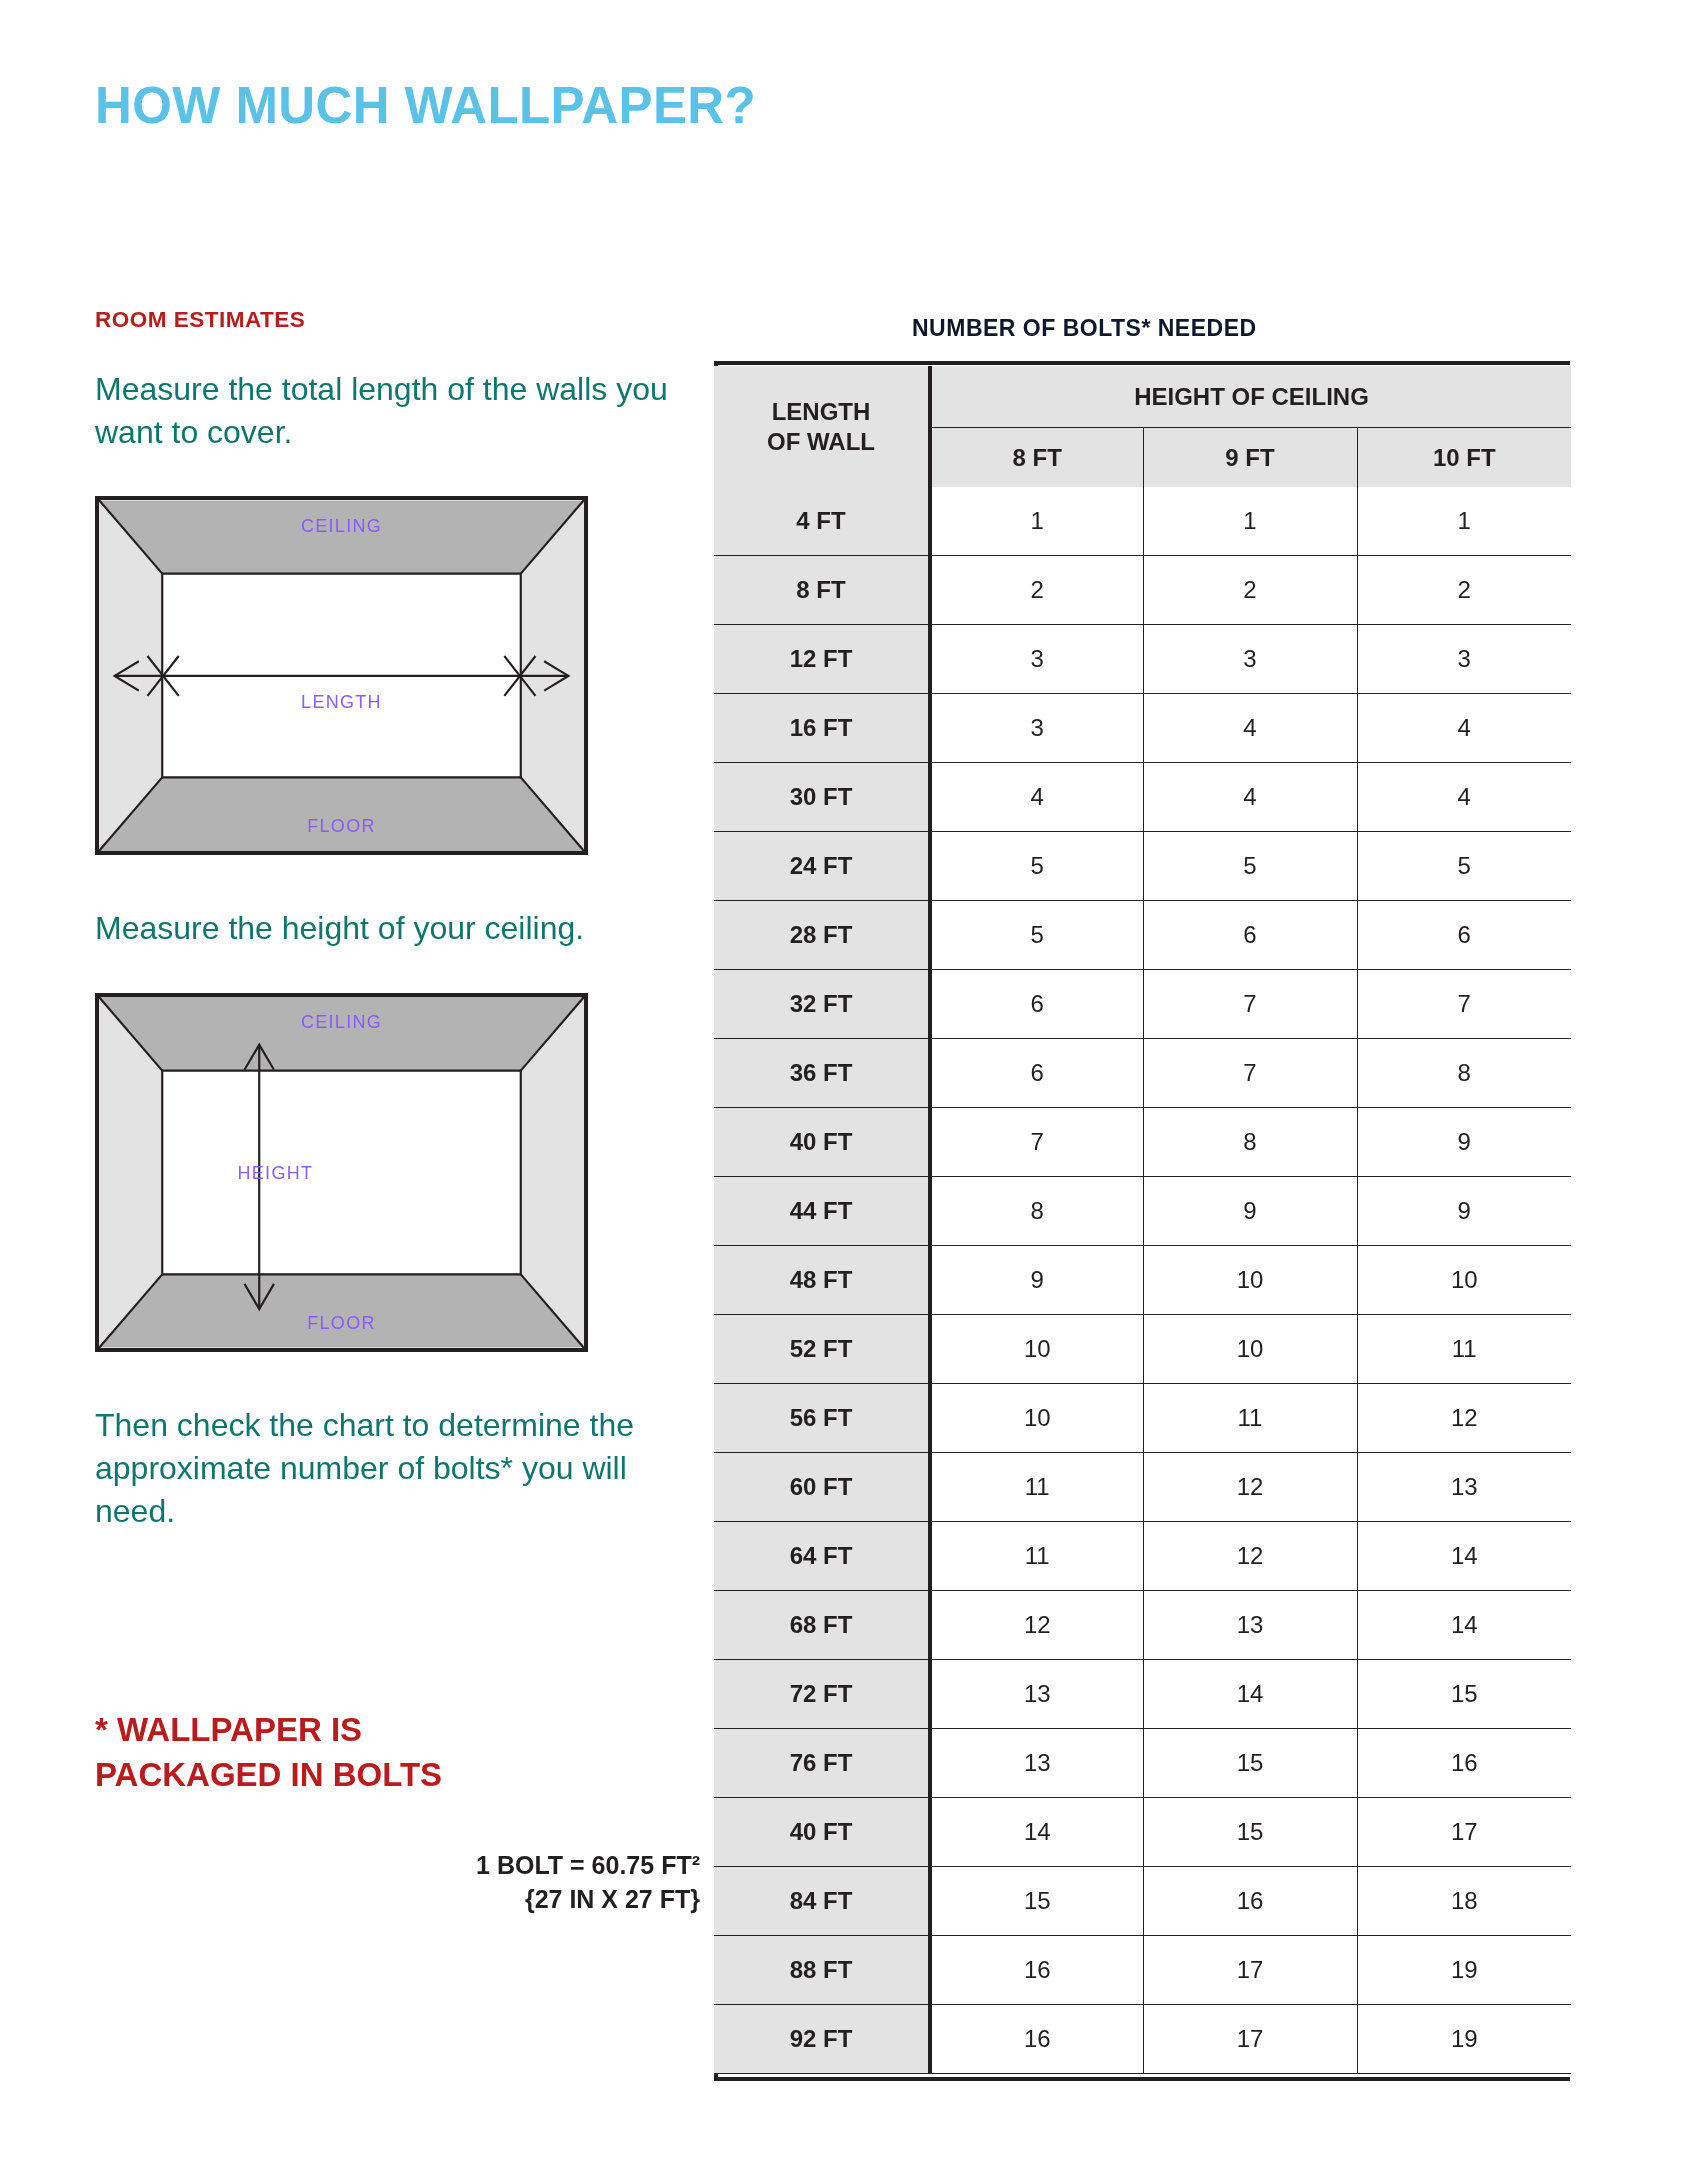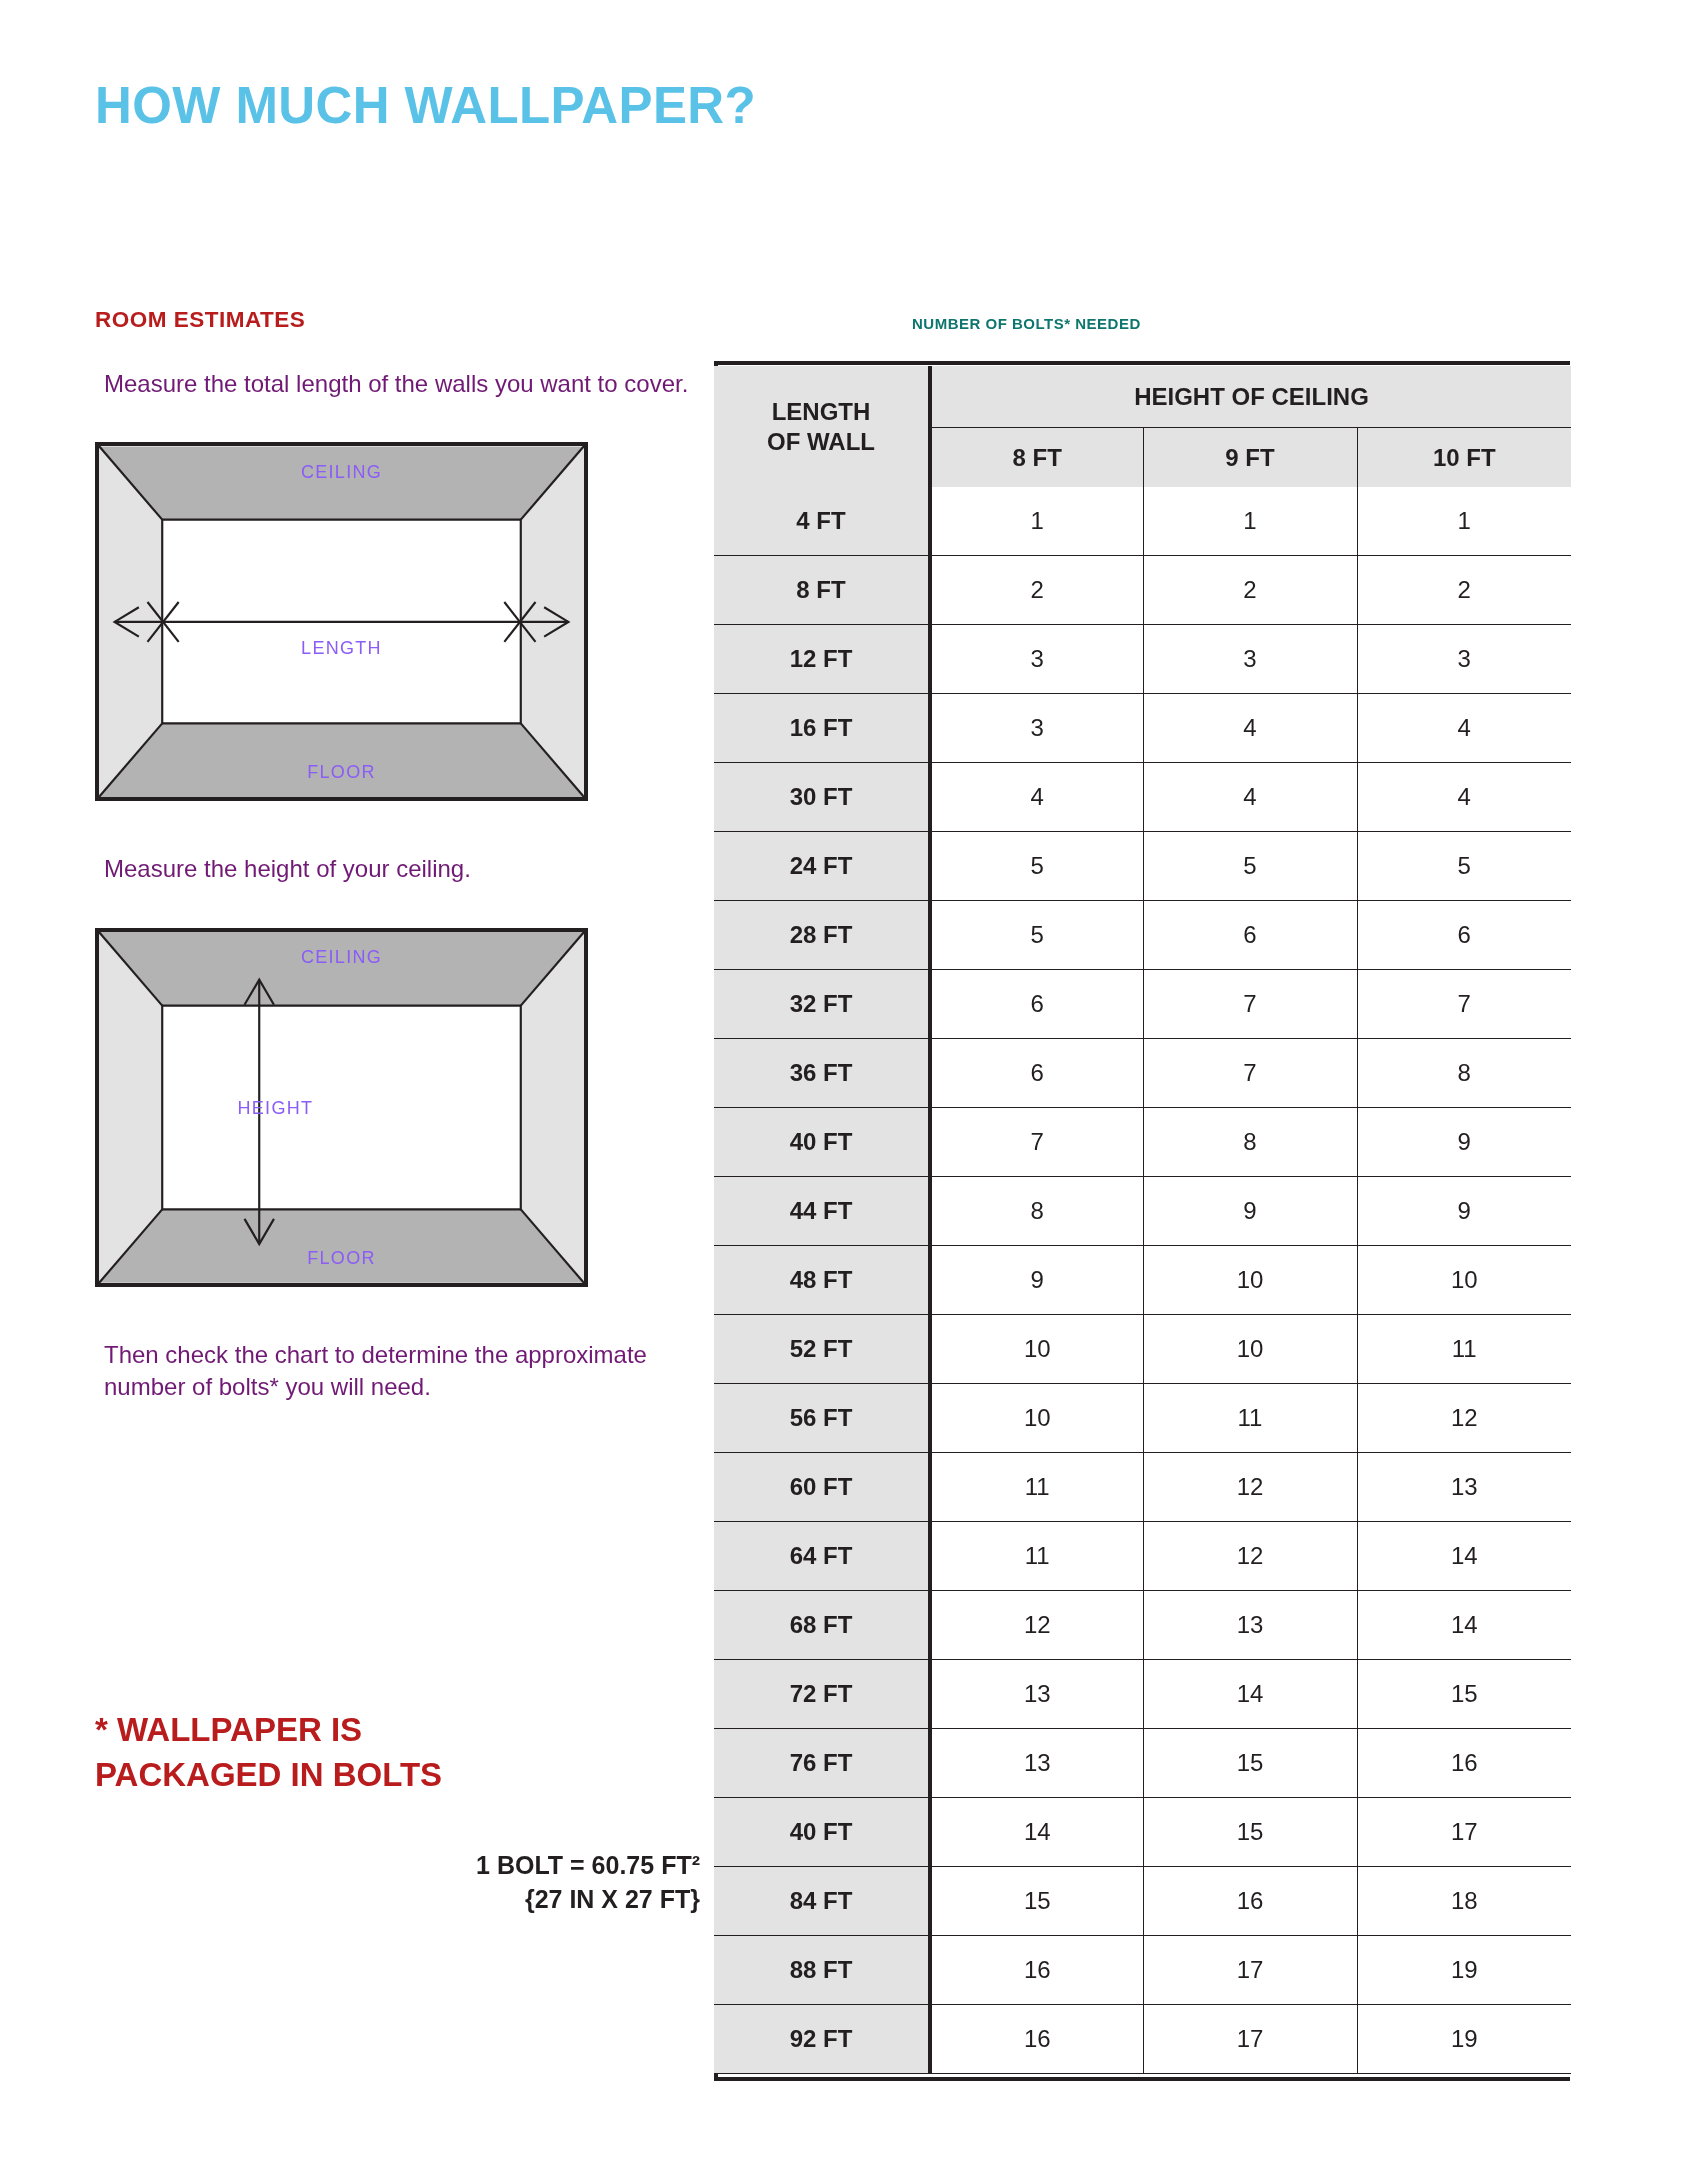--- a/index.html
+++ b/index.html
@@ -41,24 +41,24 @@
     width: 605px;
   }
   .section-head {
     font-size: 22.5px;
     font-weight: bold;
     color: #b91c1c;
     letter-spacing: 0.5px;
     margin-bottom: 35px;
   }
   .para {
-    font-size: 24px;
+    font-size: 32px;
     line-height: 1.35;
-    color: #701a75;
-    margin: 9px;
+    color: #0f766e;
+    margin: 0;
   }
 
   
   .room {
     position: relative;
     width: 493px;
     height: 359px;
     margin-top: 42px;
     border: 4.3px solid #231f20;
     box-sizing: border-box;
@@ -134,23 +134,23 @@
     color: #231f20;
     margin: 52px 0 0 0;
     text-align: right;
   }
 
   
   .table-head-label {
     position: absolute;
     left: 912px;
     top: 315px;
-    font-size: 15px;
-    font-weight: bold;
-    color: #0f766e;
+    font-size: 23px;
+    font-weight: bold;
+    color: #0f172a;
     letter-spacing: 0.5px;
   }
   .table-wrap {
     position: absolute;
     left: 714px;
     top: 366px;
     width: 856px;
   }
   table.bolts {
     border-collapse: collapse;

